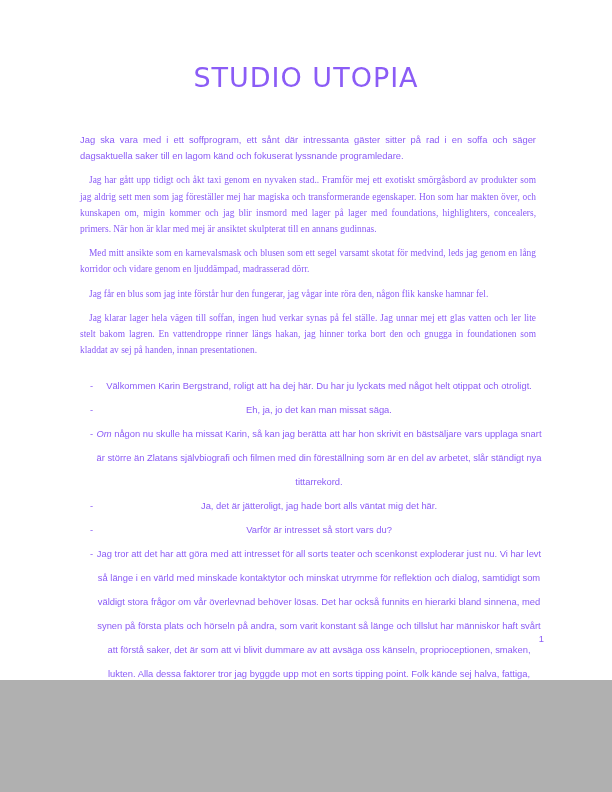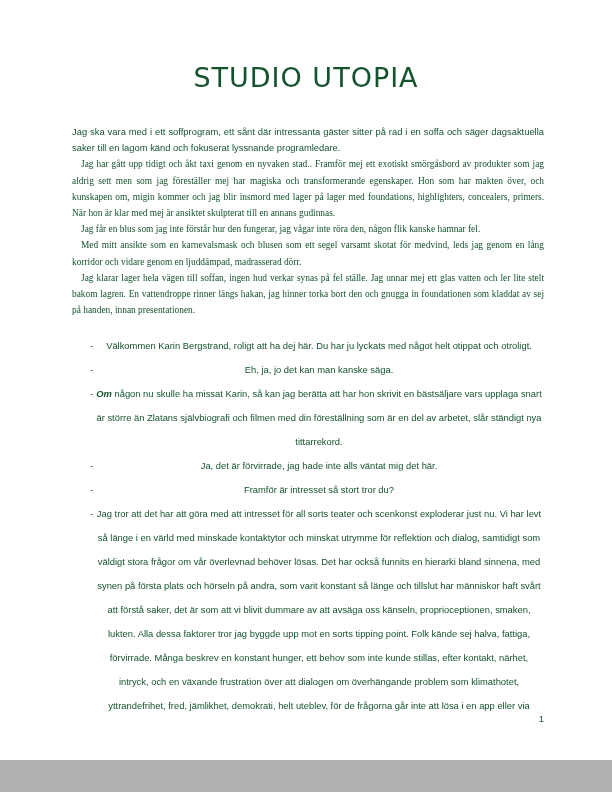--- a/index.html
+++ b/index.html
@@ -2,45 +2,45 @@
 <html><head>
 <meta charset="utf-8">
 <style>
   html, body {
     margin: 0;
     padding: 0;
     background: #b0b0b0;
   }
   .page {
     width: 612px;
-    height: 760px;
+    height: 680px;
     background: #ffffff;
     position: relative;
     box-sizing: border-box;
     font-family: "Liberation Sans", sans-serif;
-    color: #14532d;
+    color: #8b5cf6;
     overflow: hidden;
   }
   .doc-title {
     text-align: center;
     font-size: 27px;
     letter-spacing: 1px;
     margin: 0;
     padding-top: 62px;
     font-weight: normal;
     font-family: "DejaVu Sans", sans-serif;
   }
   .body-area {
     position: absolute;
     left: 72px;
     right: 68px;
     top: 124px;
   }
   p.para {
-    margin: 0;
+    margin: 8px;
     font-size: 9.4px;
     line-height: 16.2px;
     text-align: justify;
     text-indent: 0;
   }
   p.para.indent {
     text-indent: 9px;
     font-family: Liberation Serif, serif;
   }
   .dialogue {
@@ -57,64 +57,64 @@
   .dash {
     width: 22px;
     flex: 0 0 22px;
     padding-left: 18px;
     box-sizing: border-box;
   }
   .d-text {
     flex: 1 1 auto;
     text-align: center;
   }
-  .d-text em { font-style: italic; font-weight: bold; }
+  .d-text em { font-style: italic; }
   .page-number {
     position: absolute;
     right: 68px;
     bottom: 36px;
     font-size: 9.4px;
   }
 </style>
 </head>
 <body>
 
 <div class="page">
 
   <h1 class="doc-title">STUDIO UTOPIA</h1>
 
   <div class="body-area">
     <div>
       <p class="para">Jag ska vara med i ett soffprogram, ett sånt där intressanta gäster sitter på rad i en soffa och säger dagsaktuella saker till en lagom känd och fokuserat lyssnande programledare.</p>
       <p class="para indent">Jag har gått upp tidigt och åkt taxi genom en nyvaken stad.. Framför mej ett exotiskt smörgåsbord av produkter som jag aldrig sett men som jag föreställer mej har magiska och transformerande egenskaper. Hon som har makten över, och kunskapen om, migin kommer och jag blir insmord med lager på lager med foundations, highlighters, concealers, primers. När hon är klar med mej är ansiktet skulpterat till en annans gudinnas.</p>
+      <p class="para indent">Med mitt ansikte som en karnevalsmask och blusen som ett segel varsamt skotat för medvind, leds jag genom en lång korridor och vidare genom en ljuddämpad, madrasserad dörr.</p>
       <p class="para indent">Jag får en blus som jag inte förstår hur den fungerar, jag vågar inte röra den, någon flik kanske hamnar fel.</p>
-      <p class="para indent">Med mitt ansikte som en karnevalsmask och blusen som ett segel varsamt skotat för medvind, leds jag genom en lång korridor och vidare genom en ljuddämpad, madrasserad dörr.</p>
       <p class="para indent">Jag klarar lager hela vägen till soffan, ingen hud verkar synas på fel ställe. Jag unnar mej ett glas vatten och ler lite stelt bakom lagren. En vattendroppe rinner längs hakan, jag hinner torka bort den och gnugga in foundationen som kladdat av sej på handen, innan presentationen.</p>
     </div>
 
     <ul class="dialogue">
       <li>
         <span class="dash">-</span>
         <span class="d-text"><span>Välkommen Karin Bergstrand, roligt att ha dej här. Du har ju lyckats med något helt otippat och otroligt.</span></span>
       </li>
       <li>
         <span class="dash">-</span>
-        <span class="d-text"><span>Eh, ja, jo det kan man kanske säga.</span></span>
+        <span class="d-text"><span>Eh, ja, jo det kan man missat säga.</span></span>
       </li>
       <li>
         <span class="dash">-</span>
         <span class="d-text"><em>Om</em><span> någon nu skulle ha missat Karin, så kan jag berätta att har hon skrivit en bästsäljare vars upplaga snart är större än Zlatans självbiografi och filmen med din föreställning som är en del av arbetet, slår ständigt nya tittarrekord.</span></span>
       </li>
       <li>
         <span class="dash">-</span>
-        <span class="d-text"><span>Ja, det är förvirrade, jag hade inte alls väntat mig det här.</span></span>
+        <span class="d-text"><span>Ja, det är jätteroligt, jag hade bort alls väntat mig det här.</span></span>
       </li>
       <li>
         <span class="dash">-</span>
-        <span class="d-text"><span>Framför är intresset så stort tror du?</span></span>
+        <span class="d-text"><span>Varför är intresset så stort vars du?</span></span>
       </li>
       <li>
         <span class="dash">-</span>
         <span class="d-text"><span>Jag tror att det har att göra med att intresset för all sorts teater och scenkonst exploderar just nu. Vi har levt så länge i en värld med minskade kontaktytor och minskat utrymme för reflektion och dialog, samtidigt som väldigt stora frågor om vår överlevnad behöver lösas. Det har också funnits en hierarki bland sinnena, med synen på första plats och hörseln på andra, som varit konstant så länge och tillslut har människor haft svårt att förstå saker, det är som att vi blivit dummare av att avsäga oss känseln, proprioceptionen, smaken, lukten. Alla dessa faktorer tror jag byggde upp mot en sorts tipping point. Folk kände sej halva, fattiga, förvirrade. Många beskrev en konstant hunger, ett behov som inte kunde stillas, efter kontakt, närhet, intryck, och en växande frustration över att dialogen om överhängande problem som klimathotet, yttrandefrihet, fred, jämlikhet, demokrati, helt uteblev, för de frågorna går inte att lösa i en app eller via</span></span>
       </li>
     </ul>
   </div>
 
   <div class="page-number">1</div>
 

